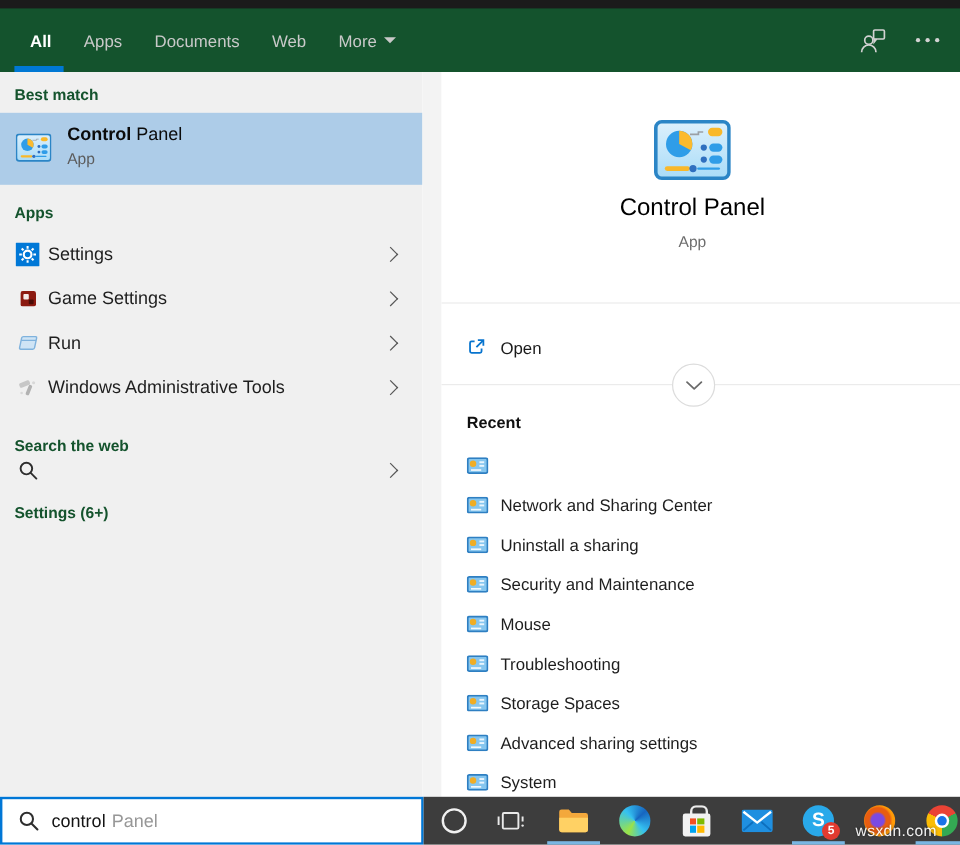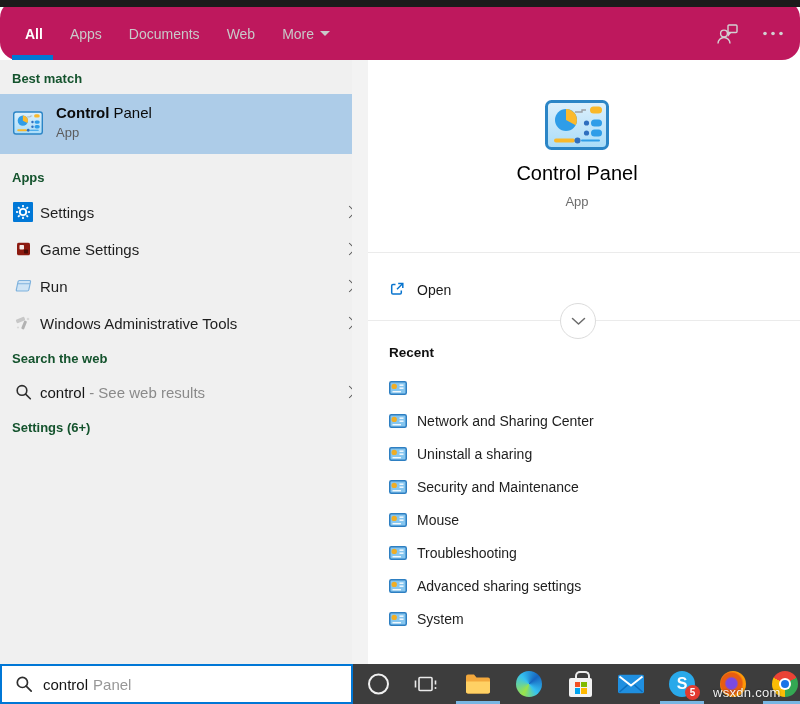--- a/index.html
+++ b/index.html
@@ -1,35 +1,35 @@
 <!DOCTYPE html>
 <html><head>
 <meta charset="utf-8">
 <style>
   html,body{margin:0;padding:0;}
   body{width:800px;height:704px;position:relative;overflow:hidden;
        font-family:"Liberation Sans","DejaVu Sans",sans-serif;background:#fff;
        -webkit-font-smoothing:antialiased;}
   
-  .topbar{position:absolute;left:0;top:0;width:800px;height:60px;background:#be185d;border-radius:18px;}
+  .topbar{position:absolute;left:0;top:0;width:800px;height:60px;background:#14532d;}
   .topstrip{position:absolute;left:0;top:0;width:100%;height:7px;background:#1b1b1b;}
   .tabs{position:absolute;left:25px;top:7px;height:53px;display:flex;align-items:center;gap:27px;}
   .tab{font-size:14px;color:#c9c9c9;cursor:default;display:flex;align-items:center;gap:6px;}
   .tab.active{color:#ffffff;font-weight:bold;}
   .tab-underline{position:absolute;left:12px;top:55px;width:41px;height:5px;background:#0078d4;}
   .caret-down{width:0;height:0;border-left:5px solid transparent;border-right:5px solid transparent;border-top:5px solid #c9c9c9;display:inline-block;}
   .topbar-icons{position:absolute;right:16px;top:7px;height:53px;display:flex;align-items:center;gap:22px;}
   
   .left-panel{position:absolute;left:0;top:60px;width:352px;height:604px;background:#f0f0f0;}
   .sec-label{position:absolute;left:12px;font-size:13px;font-weight:bold;color:#14532d;}
   .bm-row{position:absolute;left:0;top:34px;width:352px;height:60px;background:#adcce8;}
   .bm-icon{position:absolute;left:13px;top:17px;}
   .bm-text{position:absolute;left:56px;top:10px;font-size:15px;color:#0b0b0b;}
   .bm-sub{position:absolute;left:56px;top:31px;font-size:13px;color:#5c5c5c;}
-  .lrow{position:absolute;left:0;width:352px;height:37px;padding-left:24px;}
+  .lrow{position:absolute;left:0;width:352px;height:37px;}
   .lrow .ic{position:absolute;left:12px;top:50%;transform:translateY(-50%);width:22px;display:flex;justify-content:center;}
   .lrow .lbl{position:absolute;left:40px;top:50%;transform:translateY(-50%);font-size:15px;color:#1e1e1e;white-space:nowrap;}
   .chev-r{position:absolute;right:22px;top:50%;width:8px;height:8px;border-top:1.7px solid #555;border-right:1.7px solid #555;transform:translateY(-50%) rotate(45deg);}
   .web-q{color:#161616;}
   .web-sfx{color:#8a8a8a;}
   
   .gutter{position:absolute;left:352px;top:60px;width:16px;height:604px;background:#f3f3f3;}
   .right-panel{position:absolute;left:368px;top:60px;width:432px;height:604px;background:#ffffff;}
   .rp-inner{position:absolute;left:0;top:0;width:418px;height:604px;}
   .hero{position:absolute;left:0;top:0;width:418px;text-align:center;}
@@ -226,29 +226,28 @@
         <rect x="1" y="3" width="9" height="4" rx="1.2" fill="#c7c7c7" transform="rotate(-22 5.5 5)"></rect>
         <rect x="7.6" y="5.5" width="3" height="9" rx="1.2" fill="#b2b2b2" transform="rotate(22 9 10)"></rect>
         <circle cx="13" cy="4" r="1.3" fill="#d8d8d8"></circle>
         <circle cx="3" cy="12.5" r="1.1" fill="#d8d8d8"></circle>
       </svg>
     </span>
     <span class="lbl">Windows Administrative Tools</span>
     <span class="chev-r"></span>
   </div>
 
-  <div class="sec-label" style="top:291px">Search the web</div>
+  <div class="sec-label" style="top:304px">Search the web</div>
 
   <div class="lrow" style="top:314px;height:35px">
     <span class="ic">
       <svg width="17" height="17">
           <use href="#magnifier"></use>
         </svg>
     </span>
-    <span class="lbl"><span class="web-q">control</span><span class="web-sfx"> - See web results</span></span>
     <span class="chev-r"></span>
   </div>
 
   <div class="sec-label" style="top:360px">Settings (6+)</div>
 </div>
 
 <div class="gutter"></div>
 <div class="right-panel">
   <div class="rp-inner">
     <div class="hero">
@@ -319,20 +318,28 @@
         </span>
       <span class="lbl">Mouse</span>
     </div>
     <div class="ritem">
       <span class="ic">
           <svg width="18" height="14">
             <use href="#cp-mini"></use>
           </svg>
         </span>
       <span class="lbl">Troubleshooting</span>
+    </div>
+    <div class="ritem">
+      <span class="ic">
+          <svg width="18" height="14">
+            <use href="#cp-mini"></use>
+          </svg>
+        </span>
+      <span class="lbl">Storage Spaces</span>
     </div>
     <div class="ritem">
       <span class="ic">
           <svg width="18" height="14">
             <use href="#cp-mini"></use>
           </svg>
         </span>
       <span class="lbl">Advanced sharing settings</span>
     </div>
     <div class="ritem">

